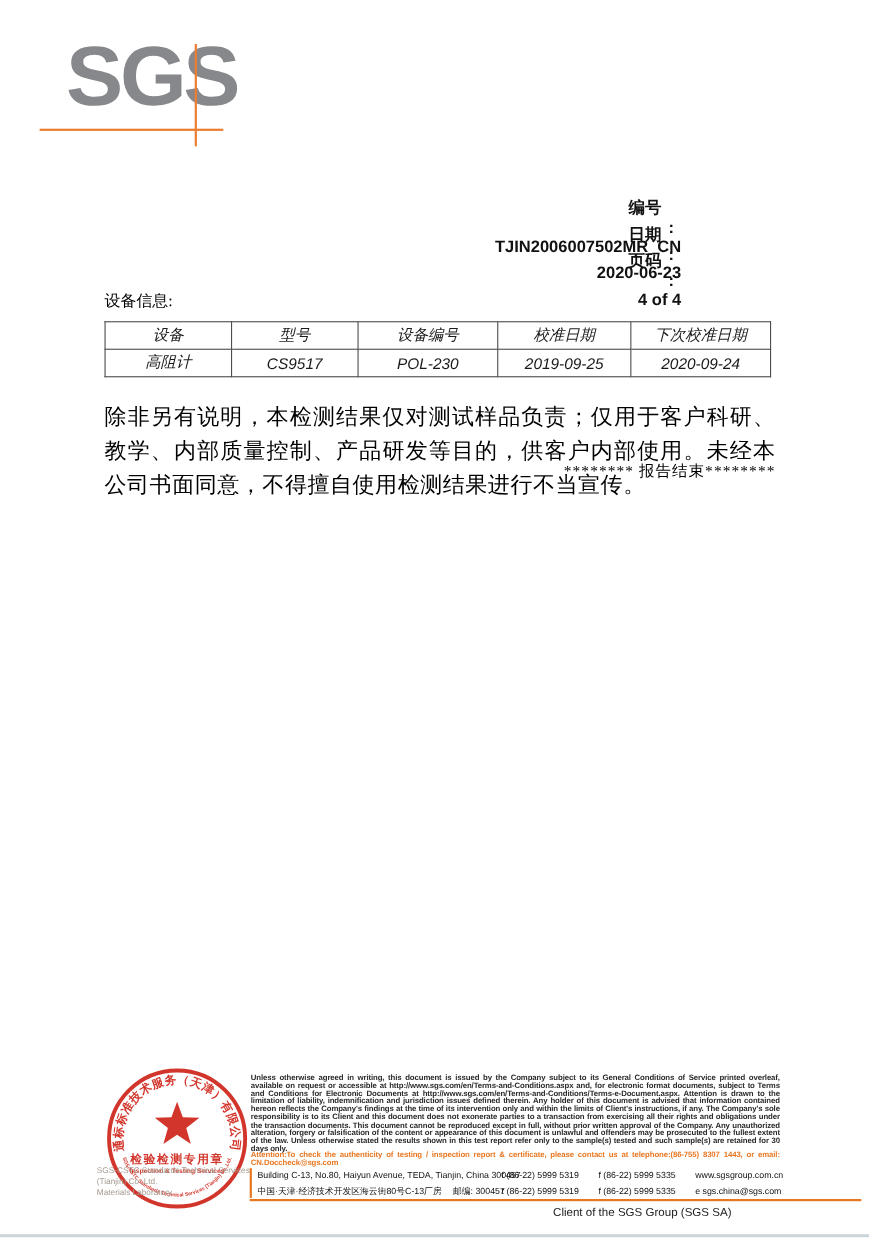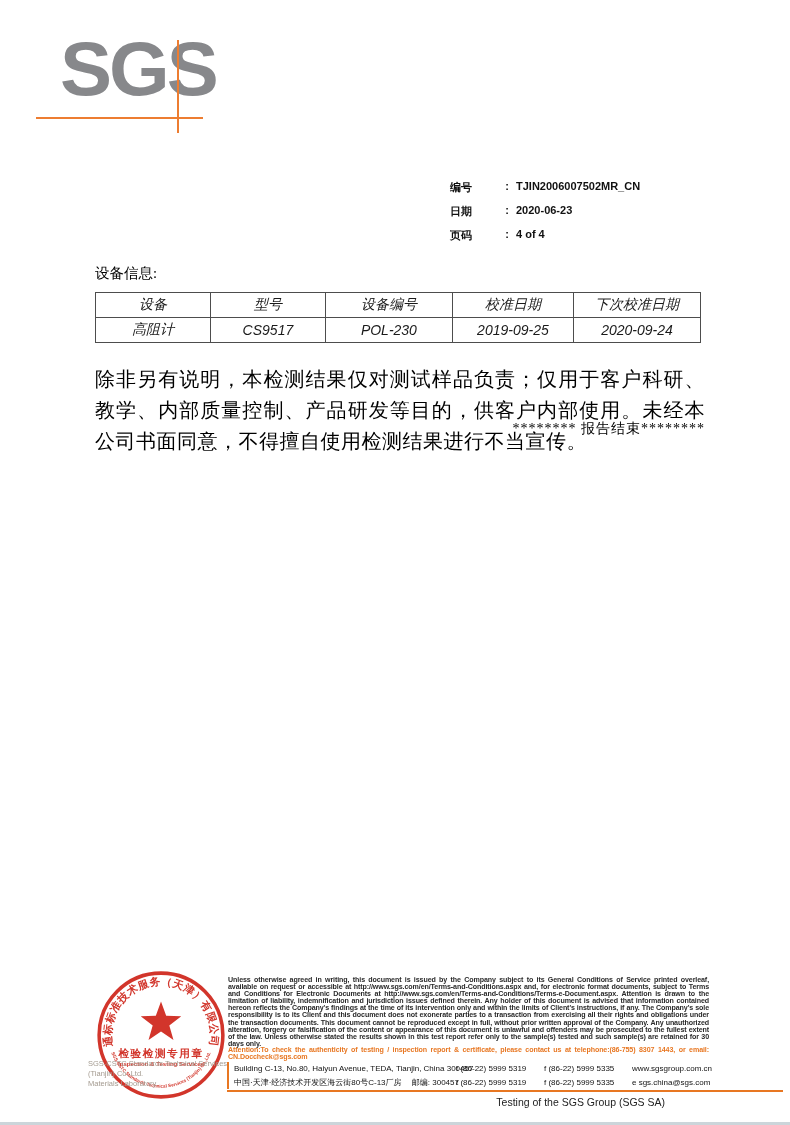--- a/index.html
+++ b/index.html
@@ -19,21 +19,21 @@
   }
   .logo-hline{position:absolute;left:36px;top:117px;width:167px;height:2px;background:#ed7d31;}
   .logo-vline{position:absolute;left:177px;top:40px;width:2px;height:93px;background:#ed7d31;}
 
   
   .title{
     position:absolute;left:0;top:146px;width:790px;margin:0;
     text-align:center;font-size:22px;font-weight:bold;letter-spacing:4px;color:#000;
   }
   .meta{position:absolute;left:450px;top:180px;}
-  .meta-row{display:flex;align-items:flex-start;height:24px;font-size:11px;font-weight:bold;}
+  .meta-row{display:flex;align-items:flex-end;height:24px;font-size:15px;font-weight:bold;flex-direction:column;}
   .meta-label{width:48px;}
   .meta-colon{width:18px;text-align:center;font-family:"Liberation Sans",sans-serif;}
   .meta-value{font-family:"Liberation Sans","DejaVu Sans",sans-serif;white-space:nowrap;}
 
   
   .section-label{position:absolute;left:95px;top:264px;font-size:14.5px;color:#000;}
   .equip-table{
     position:absolute;left:95px;top:292px;width:606px;
     border-collapse:collapse;table-layout:fixed;
   }
@@ -185,16 +185,16 @@
     </div>
     <div class="address-row">
       <span>中国·天津·经济技术开发区海云街80号C-13厂房　 邮编: 300457</span>
       <span>t  (86-22) 5999 5319</span>
       <span>f  (86-22) 5999 5335</span>
       <span>e  sgs.china@sgs.com</span>
     </div>
   </div>
 
   <div class="footer-hline"></div>
-  <div class="member-line">Testing of the SGS Group (SGS SA)</div>
+  <div class="member-line">Client of the SGS Group (SGS SA)</div>
 
   <div class="bottom-strip"></div>
 </div>
 
 </body></html>

